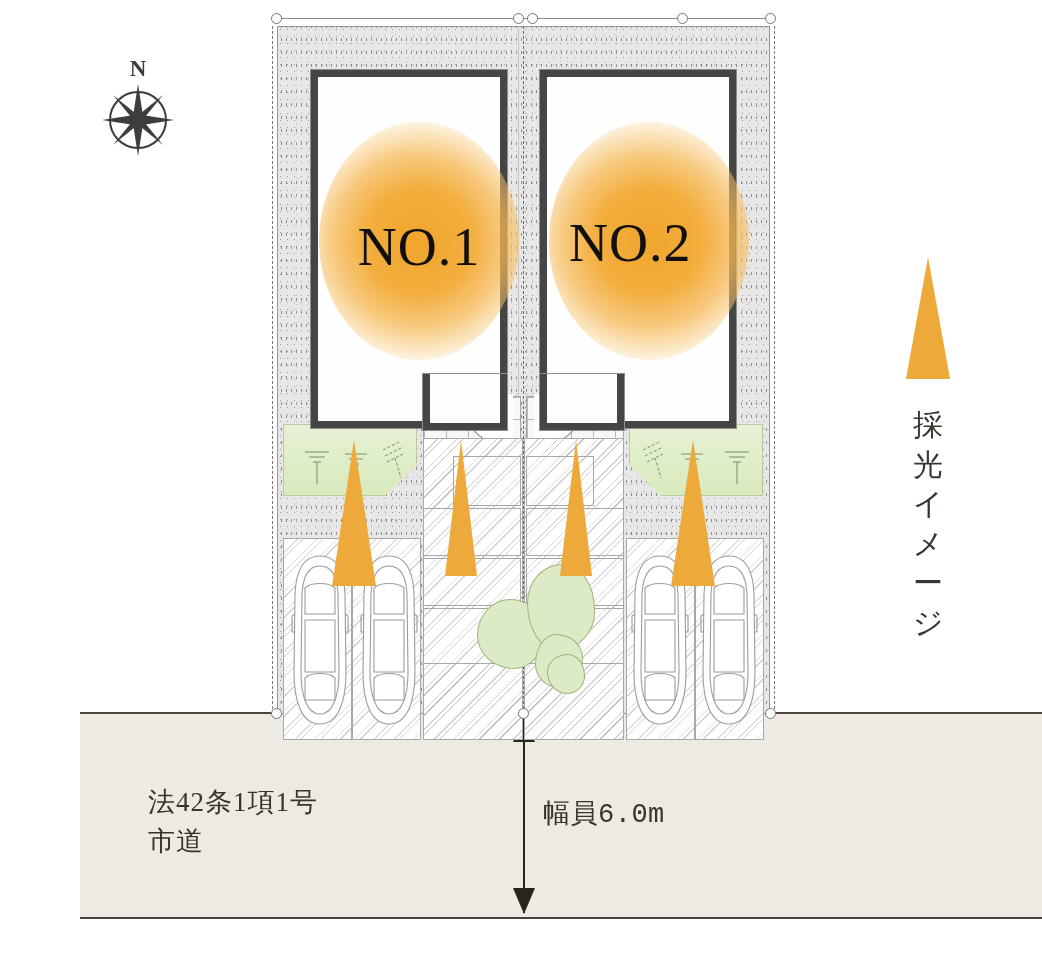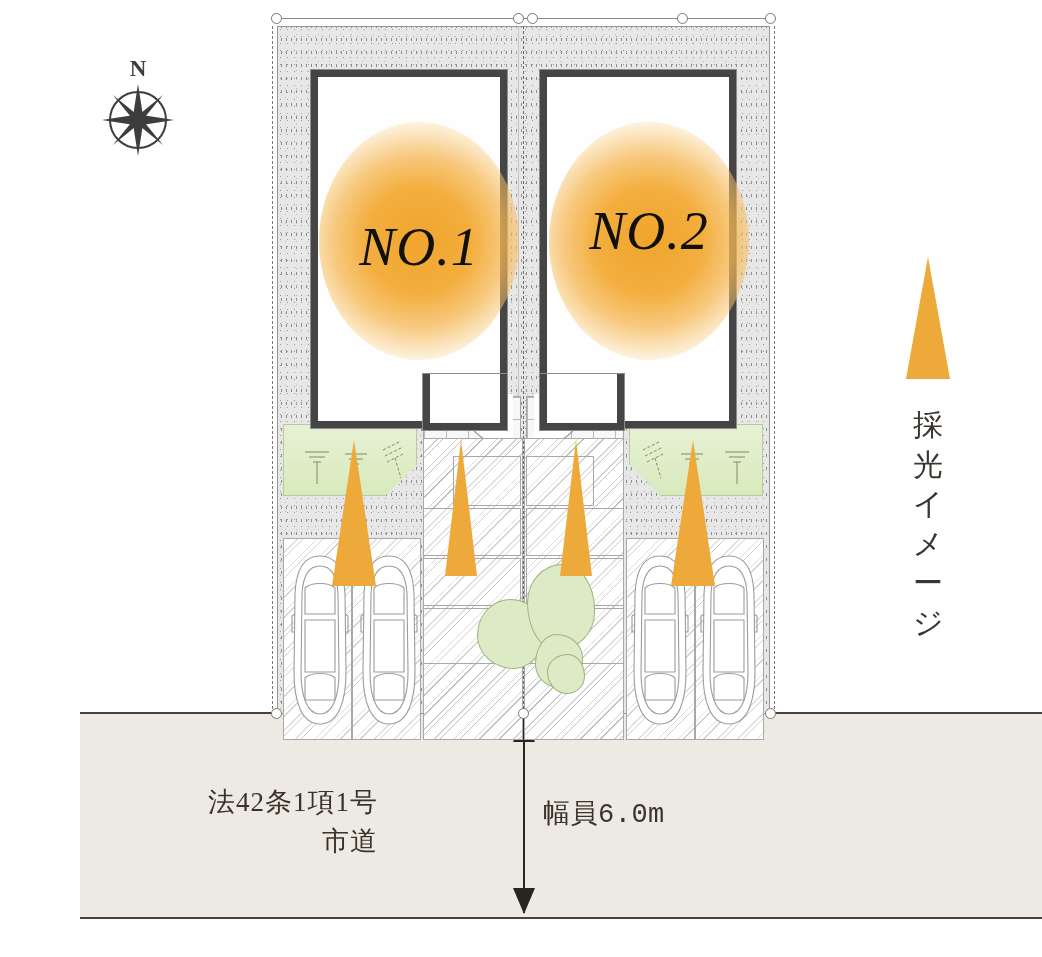--- a/index.html
+++ b/index.html
@@ -4,21 +4,21 @@
 <title>Site Plan</title>
 <style>
   html,body{margin:0;padding:0;background:#ffffff;}
   body{font-family:"Liberation Serif","DejaVu Serif",serif;}
   #stage{position:relative;width:1042px;height:957px;background:#ffffff;overflow:hidden;}
 
   
   .road{position:absolute;left:80px;top:713px;width:962px;height:205px;background:#edeae3;}
   .road-edge-top{position:absolute;left:80px;top:712px;width:962px;height:2px;background:#4a433c;}
   .road-edge-bot{position:absolute;left:80px;top:917px;width:962px;height:2px;background:#4a433c;}
-  .road-label{position:absolute;color:#3b332b;text-align:right;line-height:1.45;
+  .road-label{position:absolute;color:#3b332b;text-align:left;line-height:1.45;
               font-size:27px;letter-spacing:1px;white-space:pre-line;}
   .road-width-label{position:absolute;color:#3b332b;font-size:27px;letter-spacing:0.5px;}
 
   
   .dim-line{position:absolute;left:523px;top:718px;width:2px;height:195px;background:#2a241e;}
   .dim-arrow{position:absolute;width:0;height:0;border-left:11px solid transparent;
              border-right:11px solid transparent;}
   .dim-arrow.up{left:513px;top:716px;border-bottom:26px solid #2a241e;}
   .dim-arrow.down{left:513px;top:888px;border-top:26px solid #2a241e;}
 
@@ -40,21 +40,21 @@
 
   .survey{position:absolute;width:11px;height:11px;border-radius:50%;
           border:1.4px solid #7b766e;background:#fff;box-sizing:border-box;}
 
   
   .bldg{position:absolute;background:#fefefe;border:7px solid #454545;box-sizing:border-box;
         box-shadow:0 0 0 1px #8d8d8d;}
   .glow{position:absolute;border-radius:50%;
         background:radial-gradient(circle,#f0a52d 0%,#f3ae3e 34%,rgba(245,183,83,0.75) 55%,rgba(250,215,150,0.35) 75%,rgba(255,255,255,0) 88%);}
   .lot-label{position:absolute;font-size:54px;color:#12100d;letter-spacing:1px;
-             font-family:"Liberation Serif","DejaVu Serif",serif;font-style:italic;}
+             font-family:"Liberation Serif","DejaVu Serif",serif;}
 
   
   .lawn{position:absolute;background:#d9eabd;
         background-image:linear-gradient(rgba(255,255,255,0.35),rgba(255,255,255,0));
         border:1px solid #b9cb9c;box-sizing:border-box;}
 
   
   .tile{position:absolute;background:#f7f7f7;
         background-image:linear-gradient(#b9b9b9 1px,transparent 1px),
                          linear-gradient(90deg,#b9b9b9 1px,transparent 1px);
@@ -219,21 +219,21 @@
 
     <div class="bldg" style="left:34px;top:44px;width:196px;height:358px;"></div>
     <div class="bldg" style="left:146px;top:348px;width:84px;height:56px;border-top:none;"></div>
     <div class="bldg" style="left:263px;top:44px;width:196px;height:358px;"></div>
     <div class="bldg" style="left:263px;top:348px;width:84px;height:56px;border-top:none;"></div>
 
     <div class="glow" style="left:42px;top:96px;width:200px;height:238px;"></div>
     <div class="glow" style="left:272px;top:96px;width:200px;height:238px;"></div>
 
     <div class="lot-label" style="left:62px;top:190px;width:160px;text-align:center;">NO.1</div>
-    <div class="lot-label" style="left:292px;top:174px;width:160px;text-align:center;">NO.2</div>
+    <div class="lot-label" style="left:292px;top:186px;width:160px;text-align:left;">NO.2</div>
 
     <div class="cone" style="left:55px;top:414px;border-left-width:22px;border-right-width:22px;
                 border-bottom:146px solid #eda939;"></div>
     <div class="cone" style="left:168px;top:414px;border-left-width:16px;border-right-width:16px;
                 border-bottom:136px solid #eda939;"></div>
     <div class="cone" style="left:283px;top:414px;border-left-width:16px;border-right-width:16px;
                 border-bottom:136px solid #eda939;"></div>
     <div class="cone" style="left:394px;top:414px;border-left-width:22px;border-right-width:22px;
                 border-bottom:146px solid #eda939;"></div>
 

